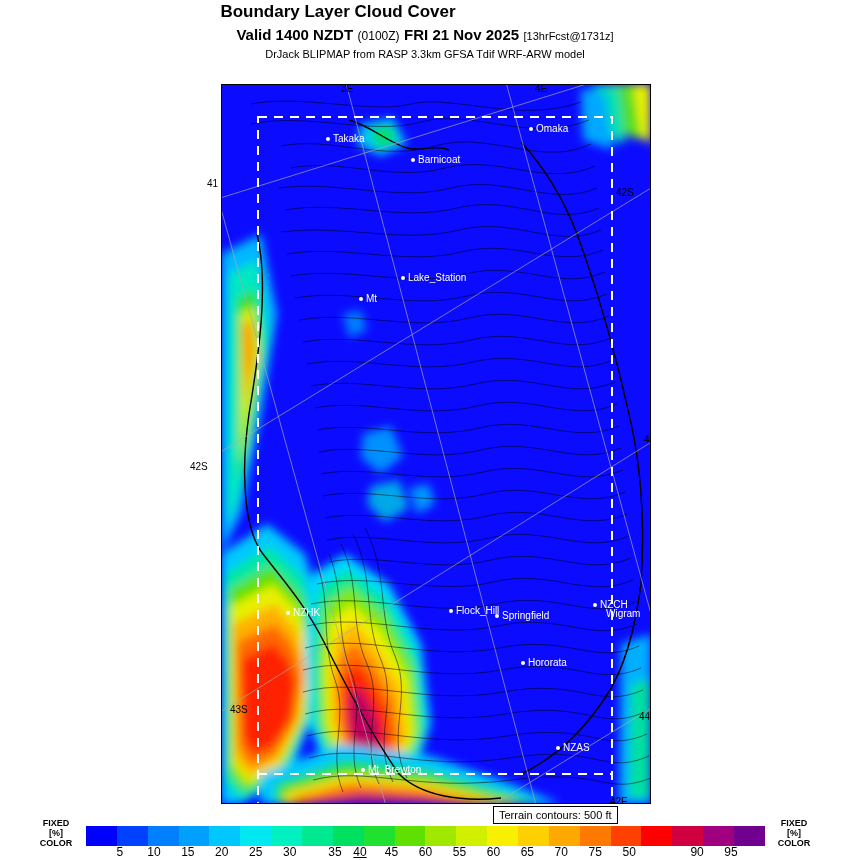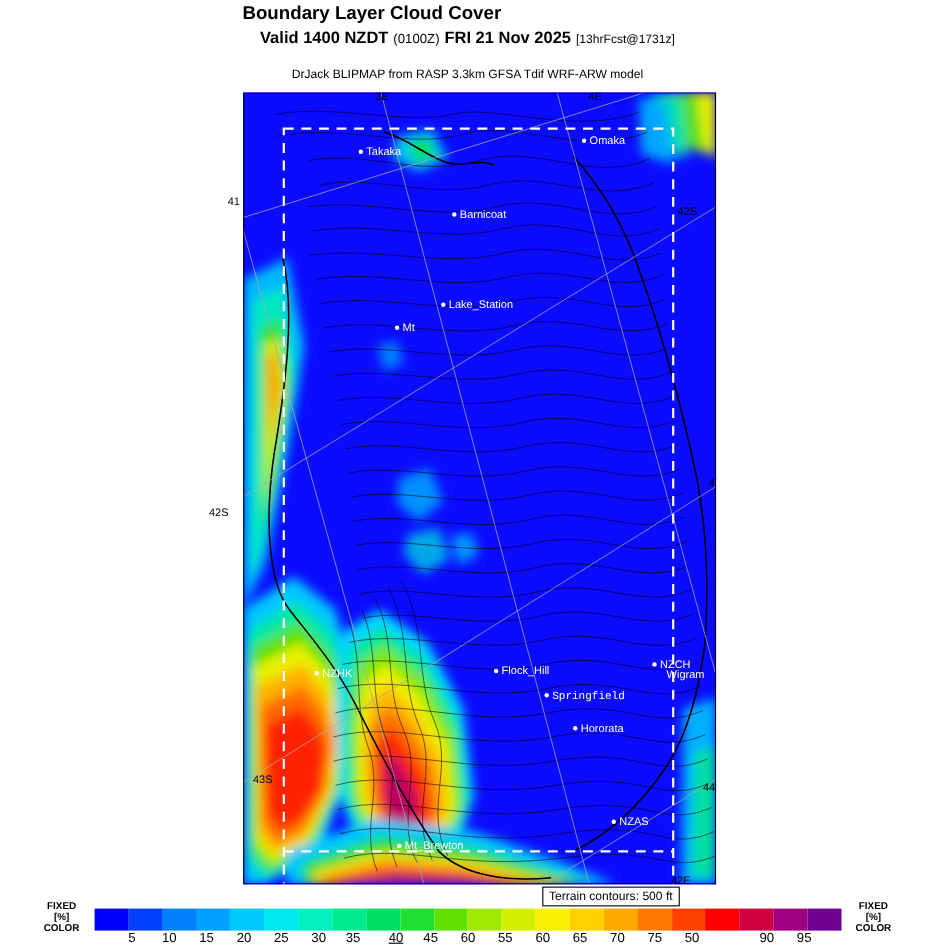--- a/index.html
+++ b/index.html
@@ -38,21 +38,21 @@
     margin-top: 26px;
   }
   .subtitle .mid {
     font-size: 12px;
   }
   .subtitle .small {
     font-size: 11px;
   }
   .subtitle2 {
     position: absolute;
-    top: 62px;
+    top: 48px;
     left: 0;
     width: 850px;
     text-align: center;
     font-size: 11px;
     color: #000;
   }
   
   .map-wrap {
     position: absolute;
     left: 221px;
@@ -293,28 +293,28 @@
 
       <rect x="37" y="33" width="354" height="705" fill="none" stroke="#ffffff" stroke-width="2" stroke-dasharray="9 7"></rect>
       <line x1="37" y1="690" x2="391" y2="690" stroke="#ffffff" stroke-width="2" stroke-dasharray="9 7"></line>
 
       <rect x="0.5" y="0.5" width="429" height="719" fill="none" stroke="#000000" stroke-width="1"></rect>
     </g>
   </svg>
 
   <div class="city" style="left:105px;  top:49px;"><span class="dot"></span><span>Takaka</span></div>
   <div class="city" style="left:308px;  top:39px;"><span class="dot"></span><span>Omaka</span></div>
-  <div class="city" style="left:190px;  top:70px;margin-top:36px;"><span class="dot"></span><span>Barnicoat</span></div>
+  <div class="city" style="left:190px;  top:70px;"><span class="dot"></span><span>Barnicoat</span></div>
   <div class="city" style="left:180px;  top:188px;"><span class="dot"></span><span>Lake_Station</span></div>
   <div class="city" style="left:138px;  top:209px;"><span class="dot"></span><span>Mt</span></div>
   <div class="city" style="left:65px;   top:523px;"><span class="dot"></span><span>NZHK</span></div>
   <div class="city" style="left:228px;  top:521px;"><span class="dot"></span><span>Flock_Hill</span></div>
   <div class="city" style="left:372px;  top:515px;"><span class="dot"></span><span>NZCH</span></div>
   <div class="city" style="left:385px;  top:524px;"><span>Wigram</span></div>
-  <div class="city" style="left:274px;  top:544px;font-family:Liberation Mono, monospace;"><span class="dot"></span><span>Springfield</span></div>
+  <div class="city" style="left:274px;  top:526px;"><span class="dot"></span><span>Springfield</span></div>
   <div class="city" style="left:300px;  top:573px;"><span class="dot"></span><span>Hororata</span></div>
   <div class="city" style="left:335px;  top:658px;"><span class="dot"></span><span>NZAS</span></div>
   <div class="city" style="left:140px;  top:680px;"><span class="dot"></span><span>Mt_Brewton</span></div>
 
   <div class="gridlabel inmap" style="left:120px; top:-1px;">3E</div>
   <div class="gridlabel inmap" style="left:314px; top:-1px;">4E</div>
   <div class="gridlabel inmap" style="left:395px; top:103px;">42S</div>
   <div class="gridlabel inmap" style="left:423px; top:350px;">43S</div>
   <div class="gridlabel inmap" style="left:9px;   top:620px;">43S</div>
   <div class="gridlabel inmap" style="left:418px; top:627px;">44S</div>
@@ -356,21 +356,21 @@
     <div style="background: rgb(160, 0, 128);"></div>
     <div style="background: rgb(112, 0, 144);"></div>
   </div>
 <div class="cbar-labels" id="cbar-labels">
     <span style="left: 33.95px;">5</span>
     <span style="left: 67.9px;">10</span>
     <span style="left: 101.85px;">15</span>
     <span style="left: 135.8px;">20</span>
     <span style="left: 169.75px;">25</span>
     <span style="left: 203.7px;">30</span>
-    <span style="left: 235px; text-align: center;">35</span>
+    <span style="left: 249px; text-align: center;">35</span>
     <span style="left: 274px; text-decoration: underline;">40</span>
     <span style="left: 305.55px;">45</span>
     <span style="left: 339.5px;">60</span>
     <span style="left: 373.45px;">55</span>
     <span style="left: 407.4px;">60</span>
     <span style="left: 441.35px;">65</span>
     <span style="left: 475.3px;">70</span>
     <span style="left: 509.25px;">75</span>
     <span style="left: 543.2px;">50</span>
     <span style="left: 577.15px; margin-top: 48px;">85</span>

